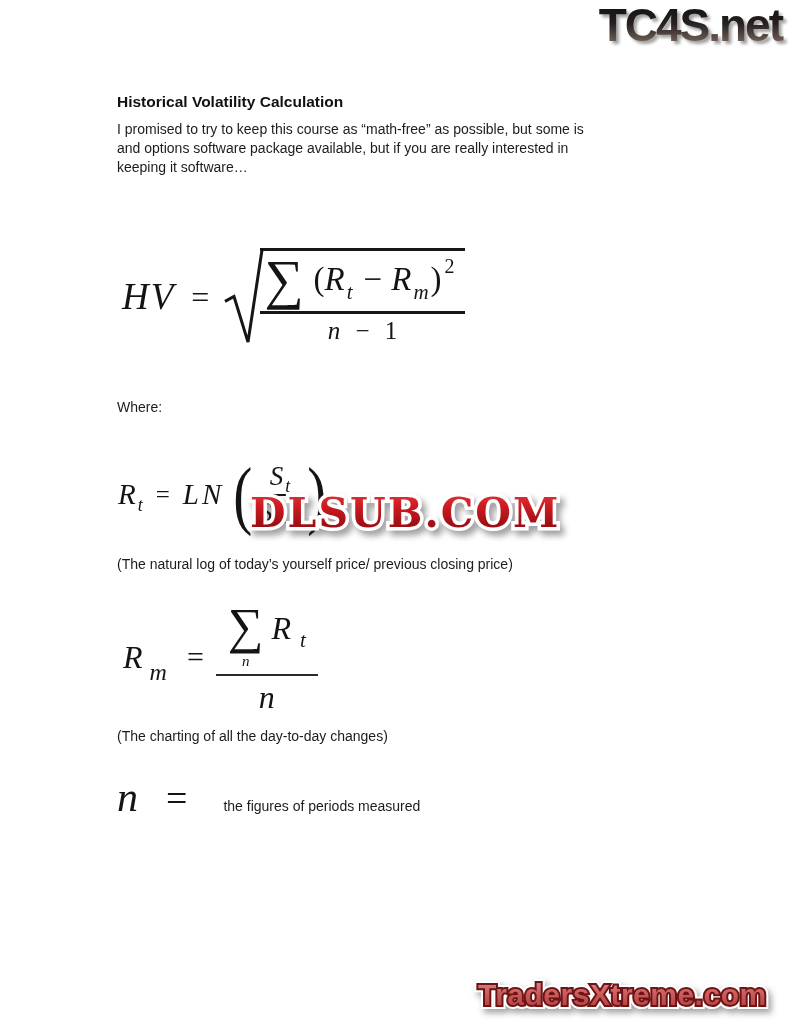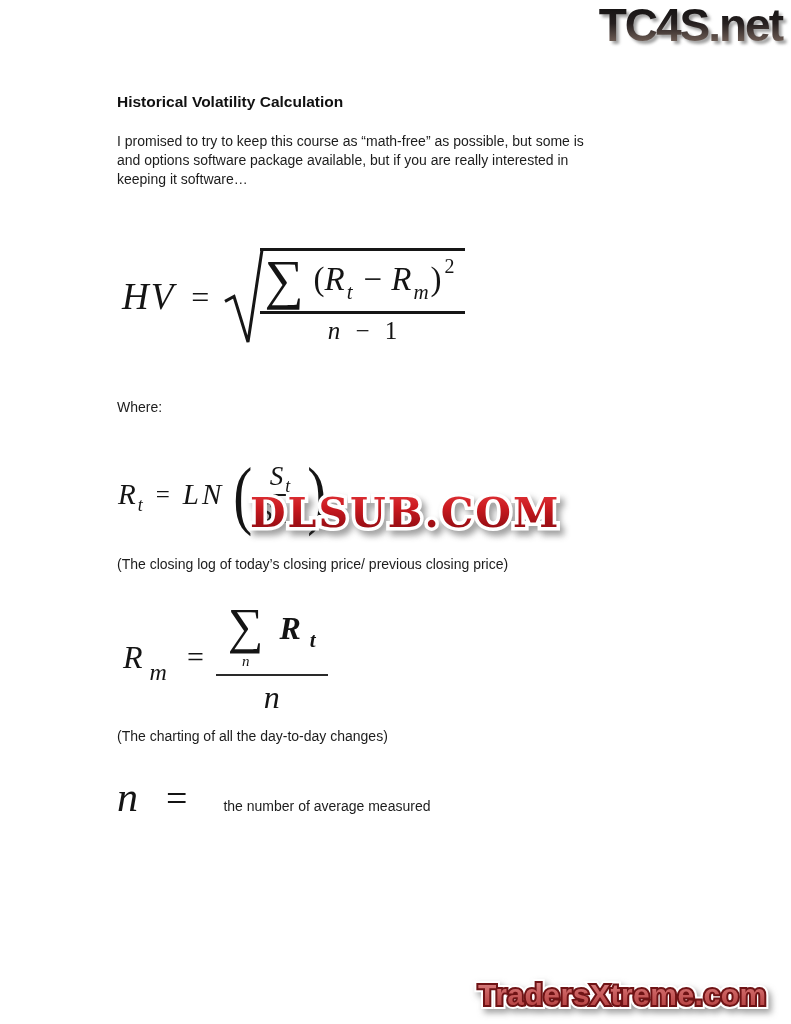--- a/index.html
+++ b/index.html
@@ -39,21 +39,21 @@
     left: 117px;
     top: 93px;
     font-size: 15.5px;
     font-weight: bold;
     color: #111111;
     white-space: nowrap;
   }
   .intro {
     position: absolute;
     left: 117px;
-    top: 132px;
+    top: 120px;
     font-size: 14px;
     line-height: 19px;
     color: #1c1c1c;
   }
   .intro .line { white-space: nowrap; }
   .where   { position: absolute; left: 117px; top: 399px; font-size: 14px; }
   .caption { position: absolute; left: 117px; font-size: 14px; white-space: nowrap; }
   .caption.c1 { top: 556px; }
   .caption.c2 { top: 728px; }
 
@@ -128,21 +128,21 @@
   .rm-num {
     display: flex;
     align-items: center;
     justify-content: center;
     padding: 0 12px 5px;
     border-bottom: 2.5px solid #2a2a2a;
   }
   .sigma-stack { display: inline-flex; flex-direction: column; align-items: center; }
   .rm-sum   { font-size: 50px; line-height: 0.85; font-style: normal; }
   .rm-under { font-size: 15px; font-style: italic; margin-top: 3px; }
-  .rterm { font-size: 32px; position: relative; top: -7px; margin-left: 16px; white-space: nowrap; font-weight: bold; }
+  .rterm { font-size: 32px; position: relative; top: -7px; margin-left: 8px; white-space: nowrap; }
   .rm-tsub { font-size: 21px; font-style: italic; position: relative; top: 8px; margin-left: 9px; }
   .rm-den { display: block; font-size: 32px; font-style: italic; padding-top: 5px; }
 
   
   .n-def {
     position: absolute;
     left: 117px;
     top: 776px;
     display: flex;
     align-items: baseline;
@@ -283,21 +283,21 @@
       </span>
     </span>
     <span class="bigparen">)</span>
   </div>
 
   <div class="dlsub">
     <span class="wm-outline">DLSUB.COM</span>
     <span class="wm-fill">DLSUB.COM</span>
   </div>
 
-  <div class="caption c1">(The closing log of today’s closing price/ previous closing price)</div>
+  <div class="caption c1">(The natural log of today’s yourself price/ previous closing price)</div>
 
   <div class="f-rm math">
     <span class="grp">
       <span class="rm-base">R</span><span class="rm-sub">m</span>
     </span>
     <span class="rm-eq">=</span>
     <span class="rm-frac">
       <span class="rm-num">
         <span class="sigma-stack">
           <span class="rm-sum">∑</span>
@@ -309,21 +309,21 @@
       </span>
       <span class="rm-den">n</span>
     </span>
   </div>
 
   <div class="caption c2">(The charting of all the day-to-day changes)</div>
 
   <div class="n-def">
     <span class="n-sym">n</span>
     <span class="n-eq">=</span>
-    <span class="n-txt">the number of average measured</span>
+    <span class="n-txt">the figures of periods measured</span>
   </div>
 
   <div class="traders">
     <span class="tr-outline">TradersXtreme.com</span>
     <span class="tr-stroke">TradersXtreme.com</span>
     <span class="tr-fill">TradersXtreme.com</span>
   </div>
 
 </div>
 

